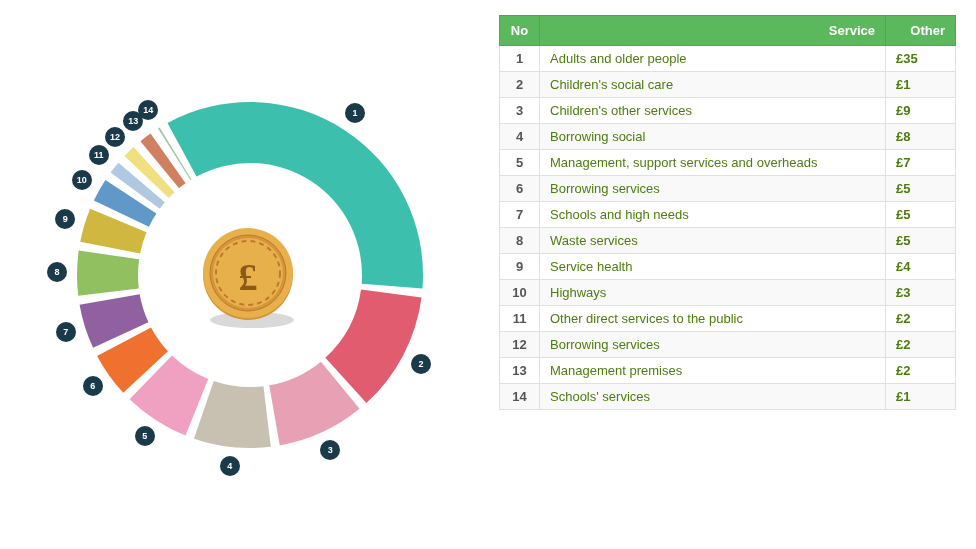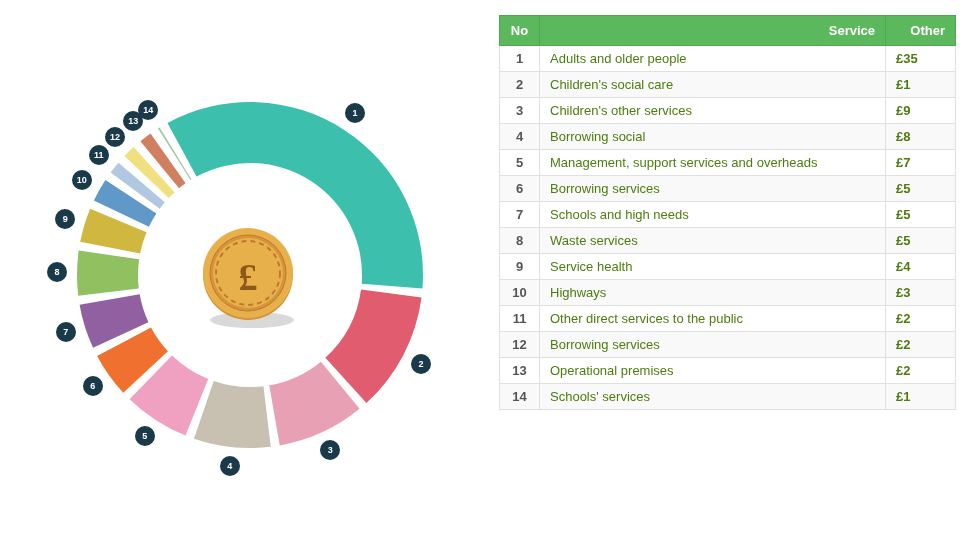--- a/index.html
+++ b/index.html
@@ -232,21 +232,21 @@
     <td>Other direct services to the public</td>
     <td>£2</td>
   </tr>
           <tr>
     <td>12</td>
     <td>Borrowing services</td>
     <td>£2</td>
   </tr>
           <tr>
     <td>13</td>
-    <td>Operational premises</td>
+    <td>Management premises</td>
     <td>£2</td>
   </tr>
           <tr>
     <td>14</td>
     <td>Schools' services</td>
     <td>£1</td>
   </tr>
         </tbody>
     </table>
   </div>

